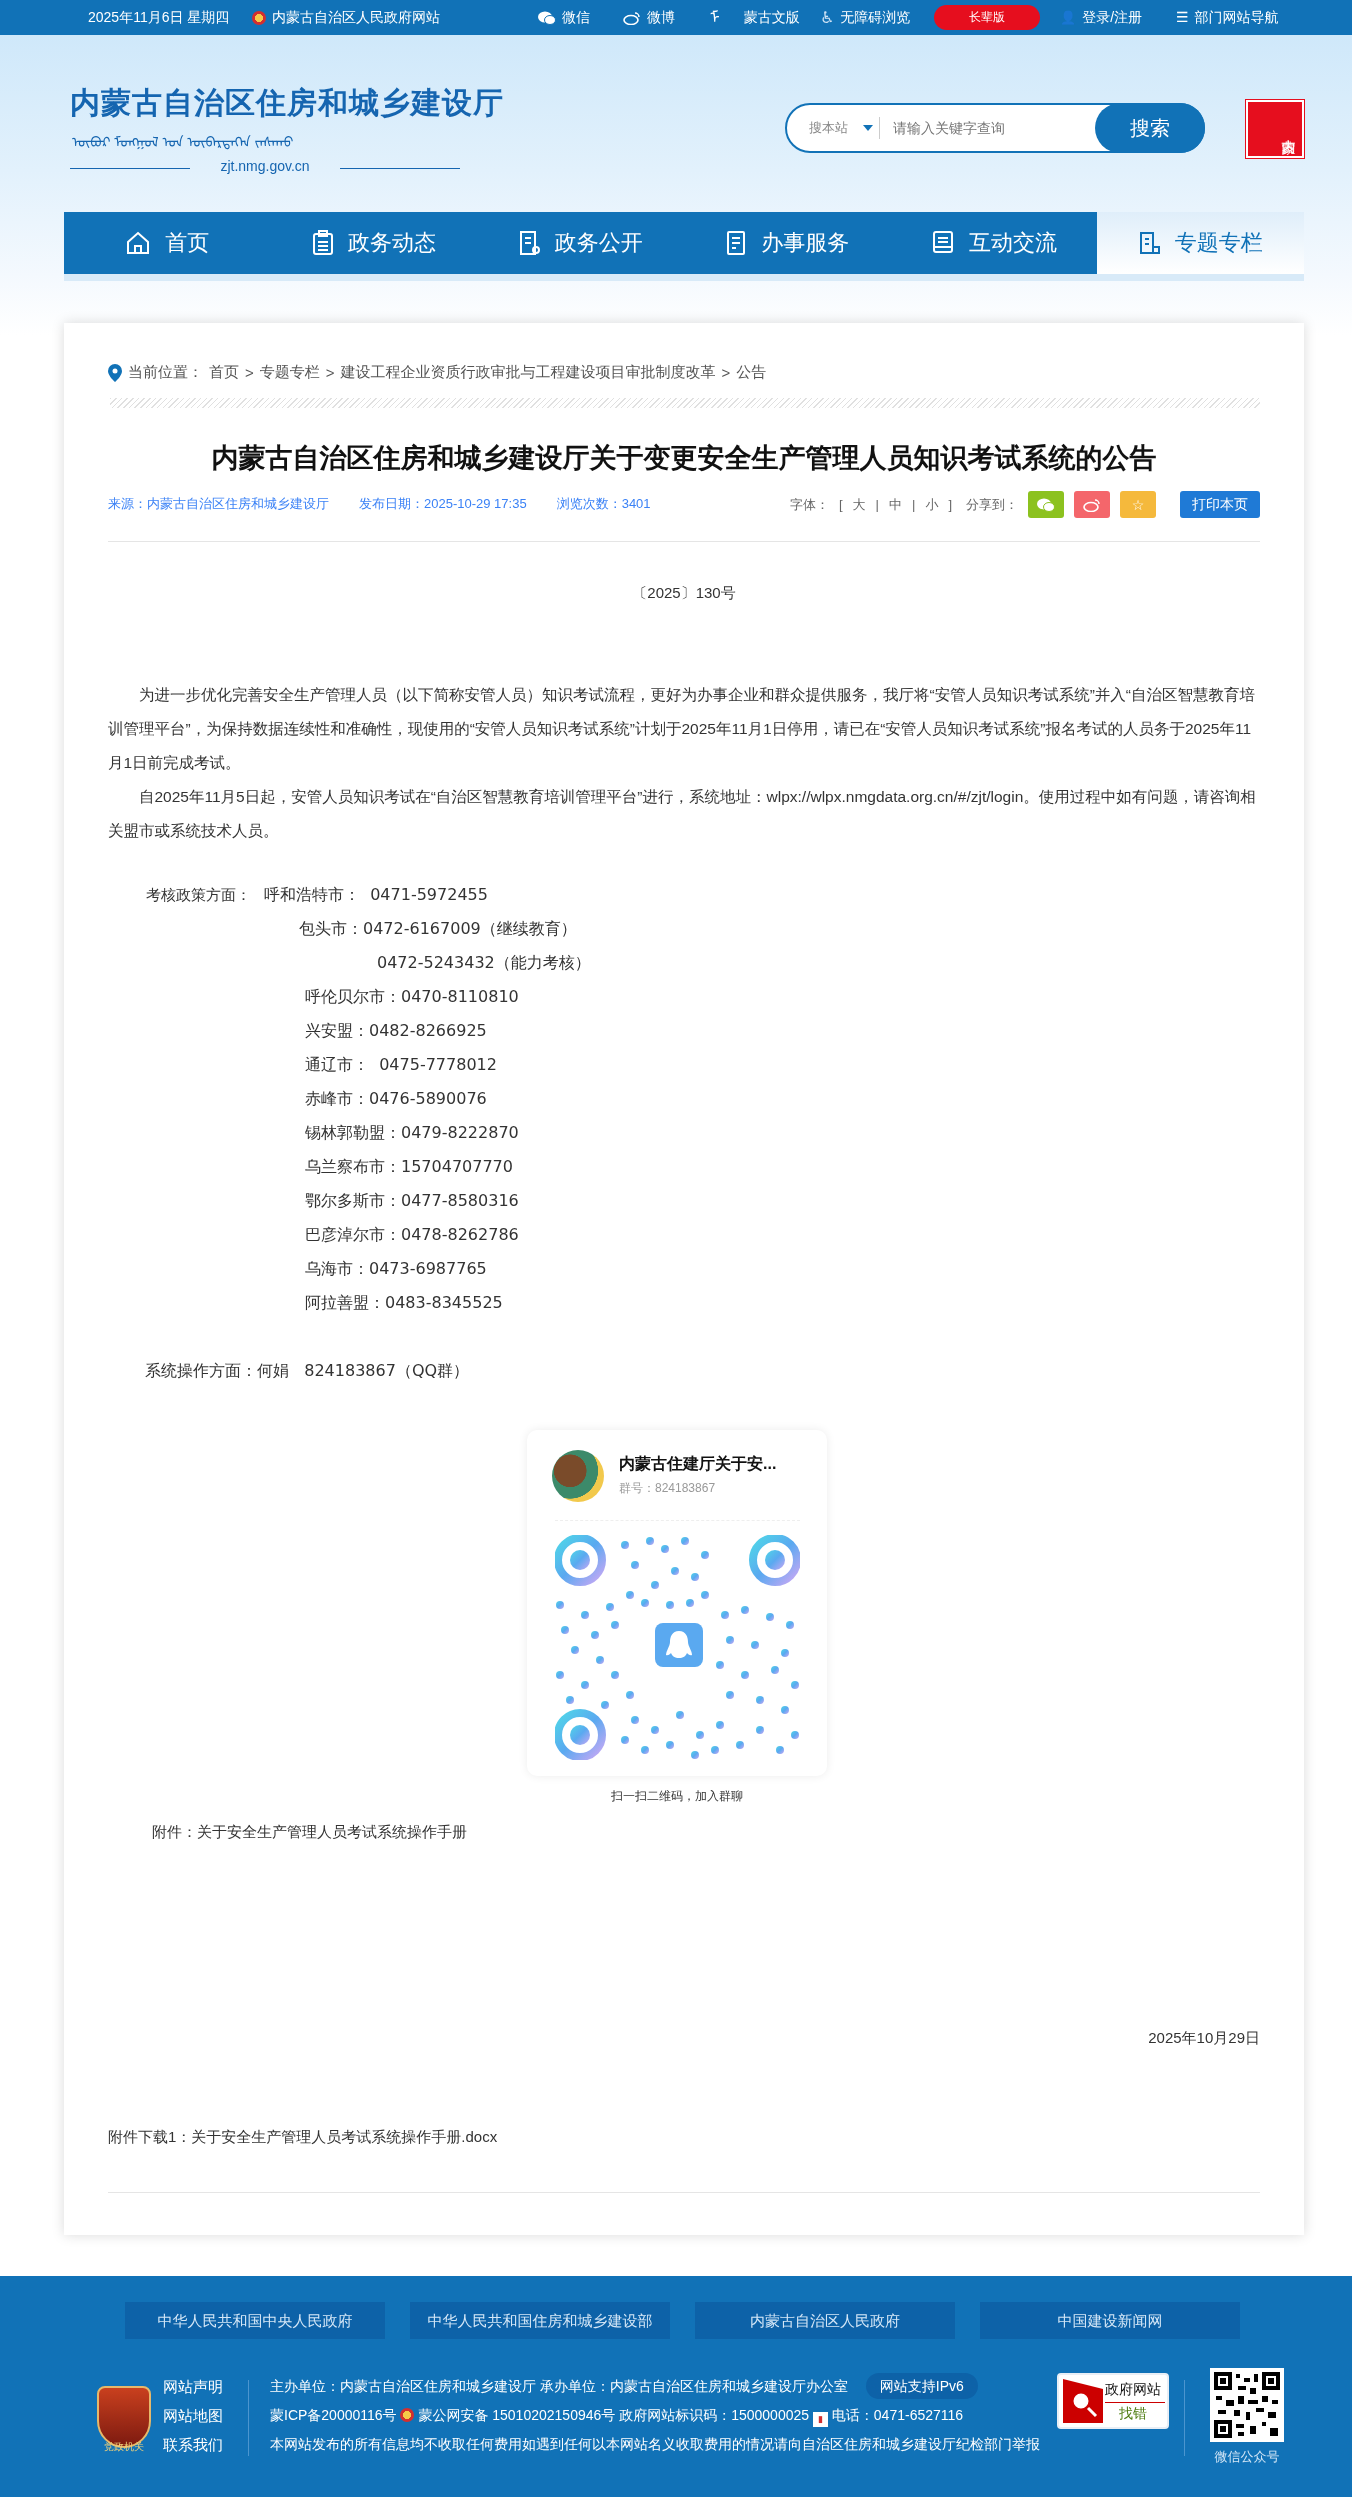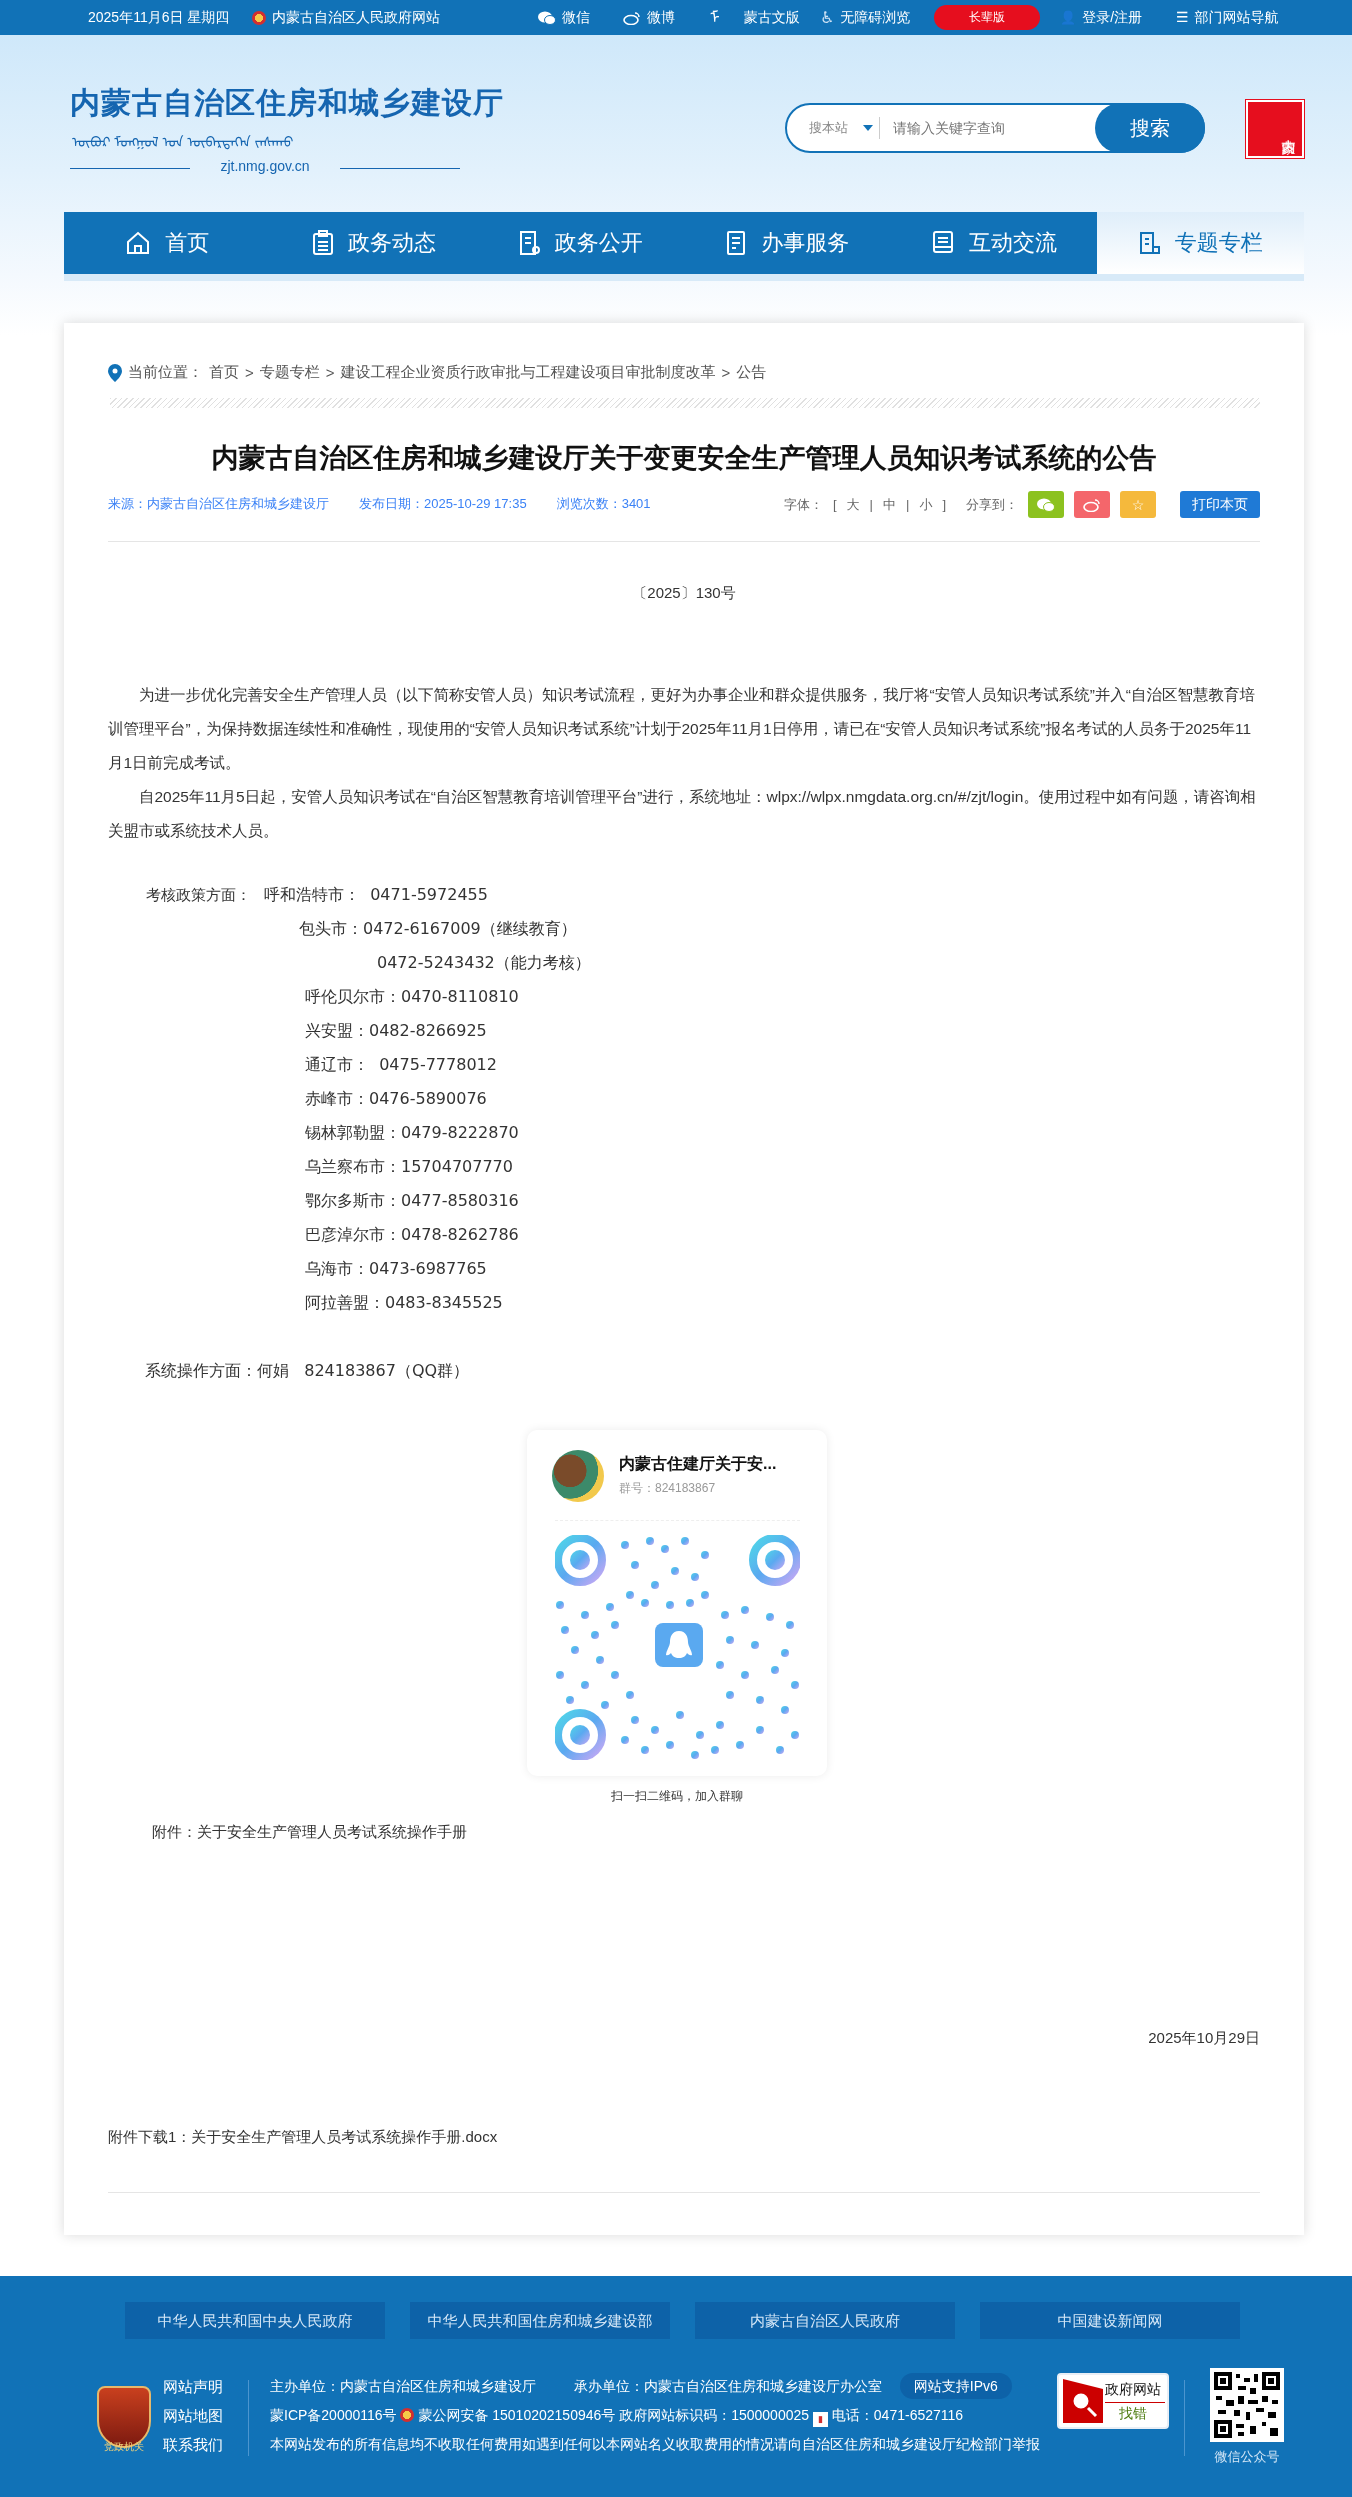--- a/index.html
+++ b/index.html
@@ -190,21 +190,21 @@
     <span>浏览次数：3401</span>
   </div>
 
   <div class="tools">
     <span>字体：</span>
     <span>[</span>
     <span>大</span>|
     <span>中</span>|
     <span>小</span>
     <span>]</span>
-    <span style="margin-left:10px">分享到：</span>
+    <span style="margin-left:4px">分享到：</span>
     <span class="share" style="background:#8cc21f">
       <svg width="18" height="14" viewBox="0 0 18 14">
           <ellipse cx="7" cy="6" rx="7" ry="5.5" fill="#fff"></ellipse>
           <ellipse cx="12" cy="9" rx="5.5" ry="4.5" fill="#fff" stroke="#8cc21f"></ellipse>
         </svg>
     </span>
     <span class="share" style="background:#f4666b">
       <svg width="18" height="14" viewBox="0 0 18 14">
           <ellipse cx="8" cy="9" rx="7" ry="4.5" fill="none" stroke="#fff" stroke-width="1.6"></ellipse>
           <path d="M12 2a4 4 0 0 1 4 4" stroke="#fff" fill="none" stroke-width="1.5"></path>
@@ -348,21 +348,21 @@
   <div class="fnav">
     <div>网站声明</div>
     <div>网站地图</div>
     <div>联系我们</div>
   </div>
   <div class="fvsep"></div>
 
   <div class="finfo">
     <div>
       <span>主办单位：内蒙古自治区住房和城乡建设厅</span>
-      <span style="margin-left:34px">承办单位：内蒙古自治区住房和城乡建设厅办公室</span>
+      <span style="">承办单位：内蒙古自治区住房和城乡建设厅办公室</span>
       <span class="ipv6">网站支持IPv6</span>
     </div>
     <div>
       <span>蒙ICP备20000116号</span>
       <span style="display:inline-block;width:14px;height:14px;border-radius:50%;background:radial-gradient(circle,#f7c948 40%,#d32f2f 42%);vertical-align:-2px"></span>
       <span>蒙公网安备 15010202150946号</span>
       <span>政府网站标识码：1500000025</span>
       <span style="display:inline-block;width:15px;height:15px;background:#fff;color:#d32f2f;font-size:9px;line-height:15px;text-align:center;vertical-align:-2px">▮</span>
       <span>电话：0471-6527116</span>
     </div>

